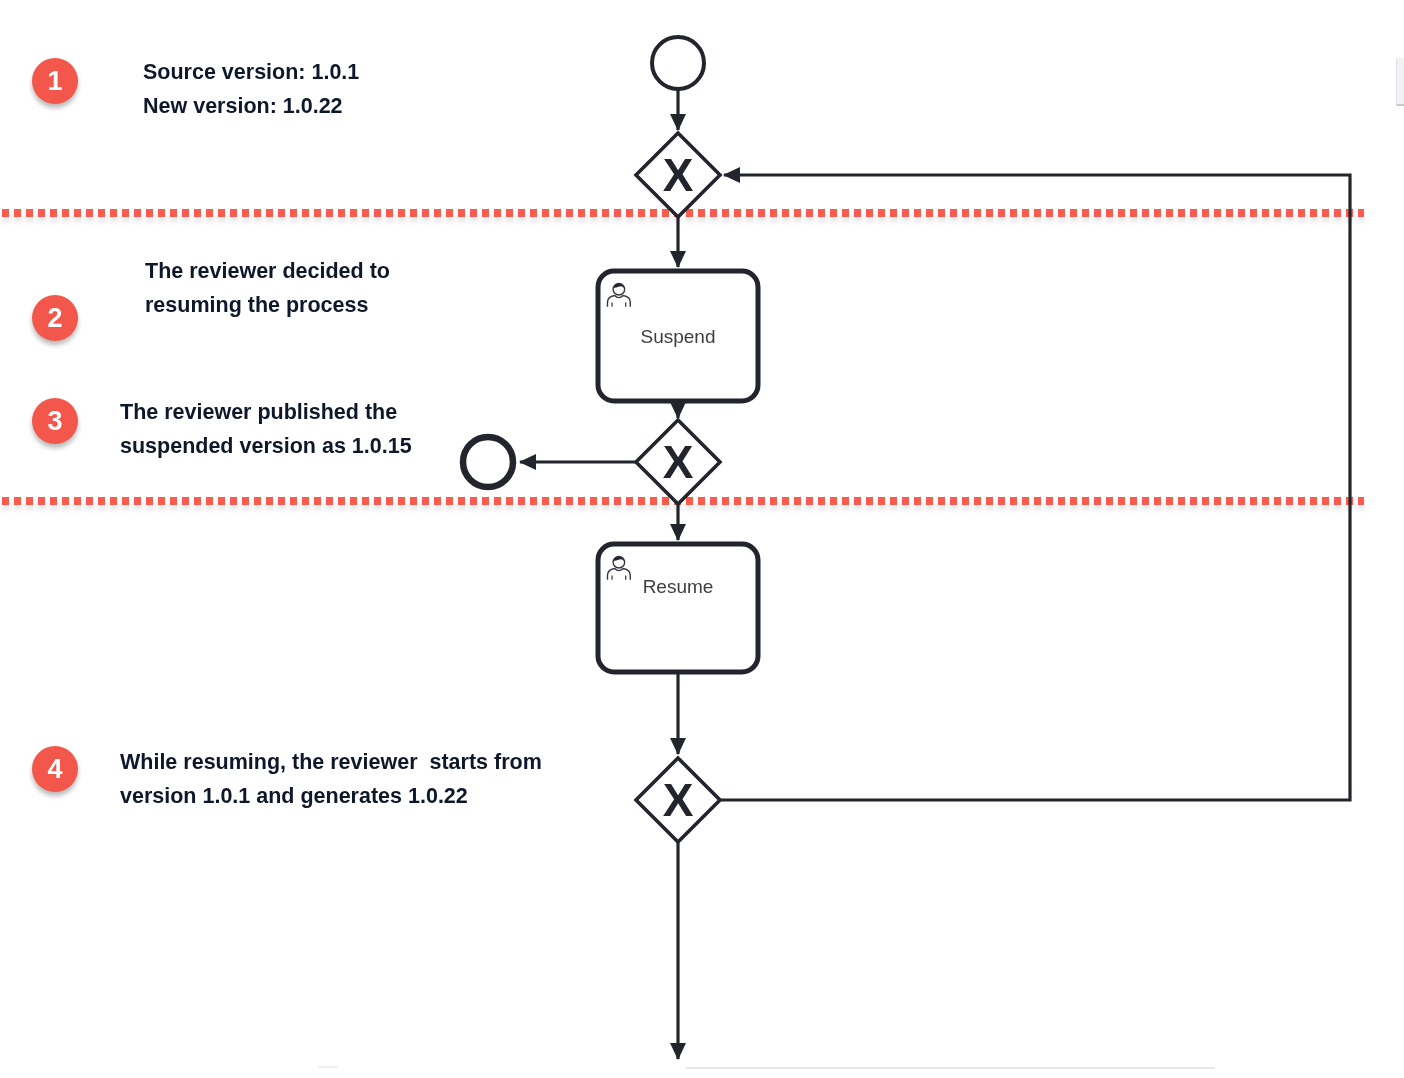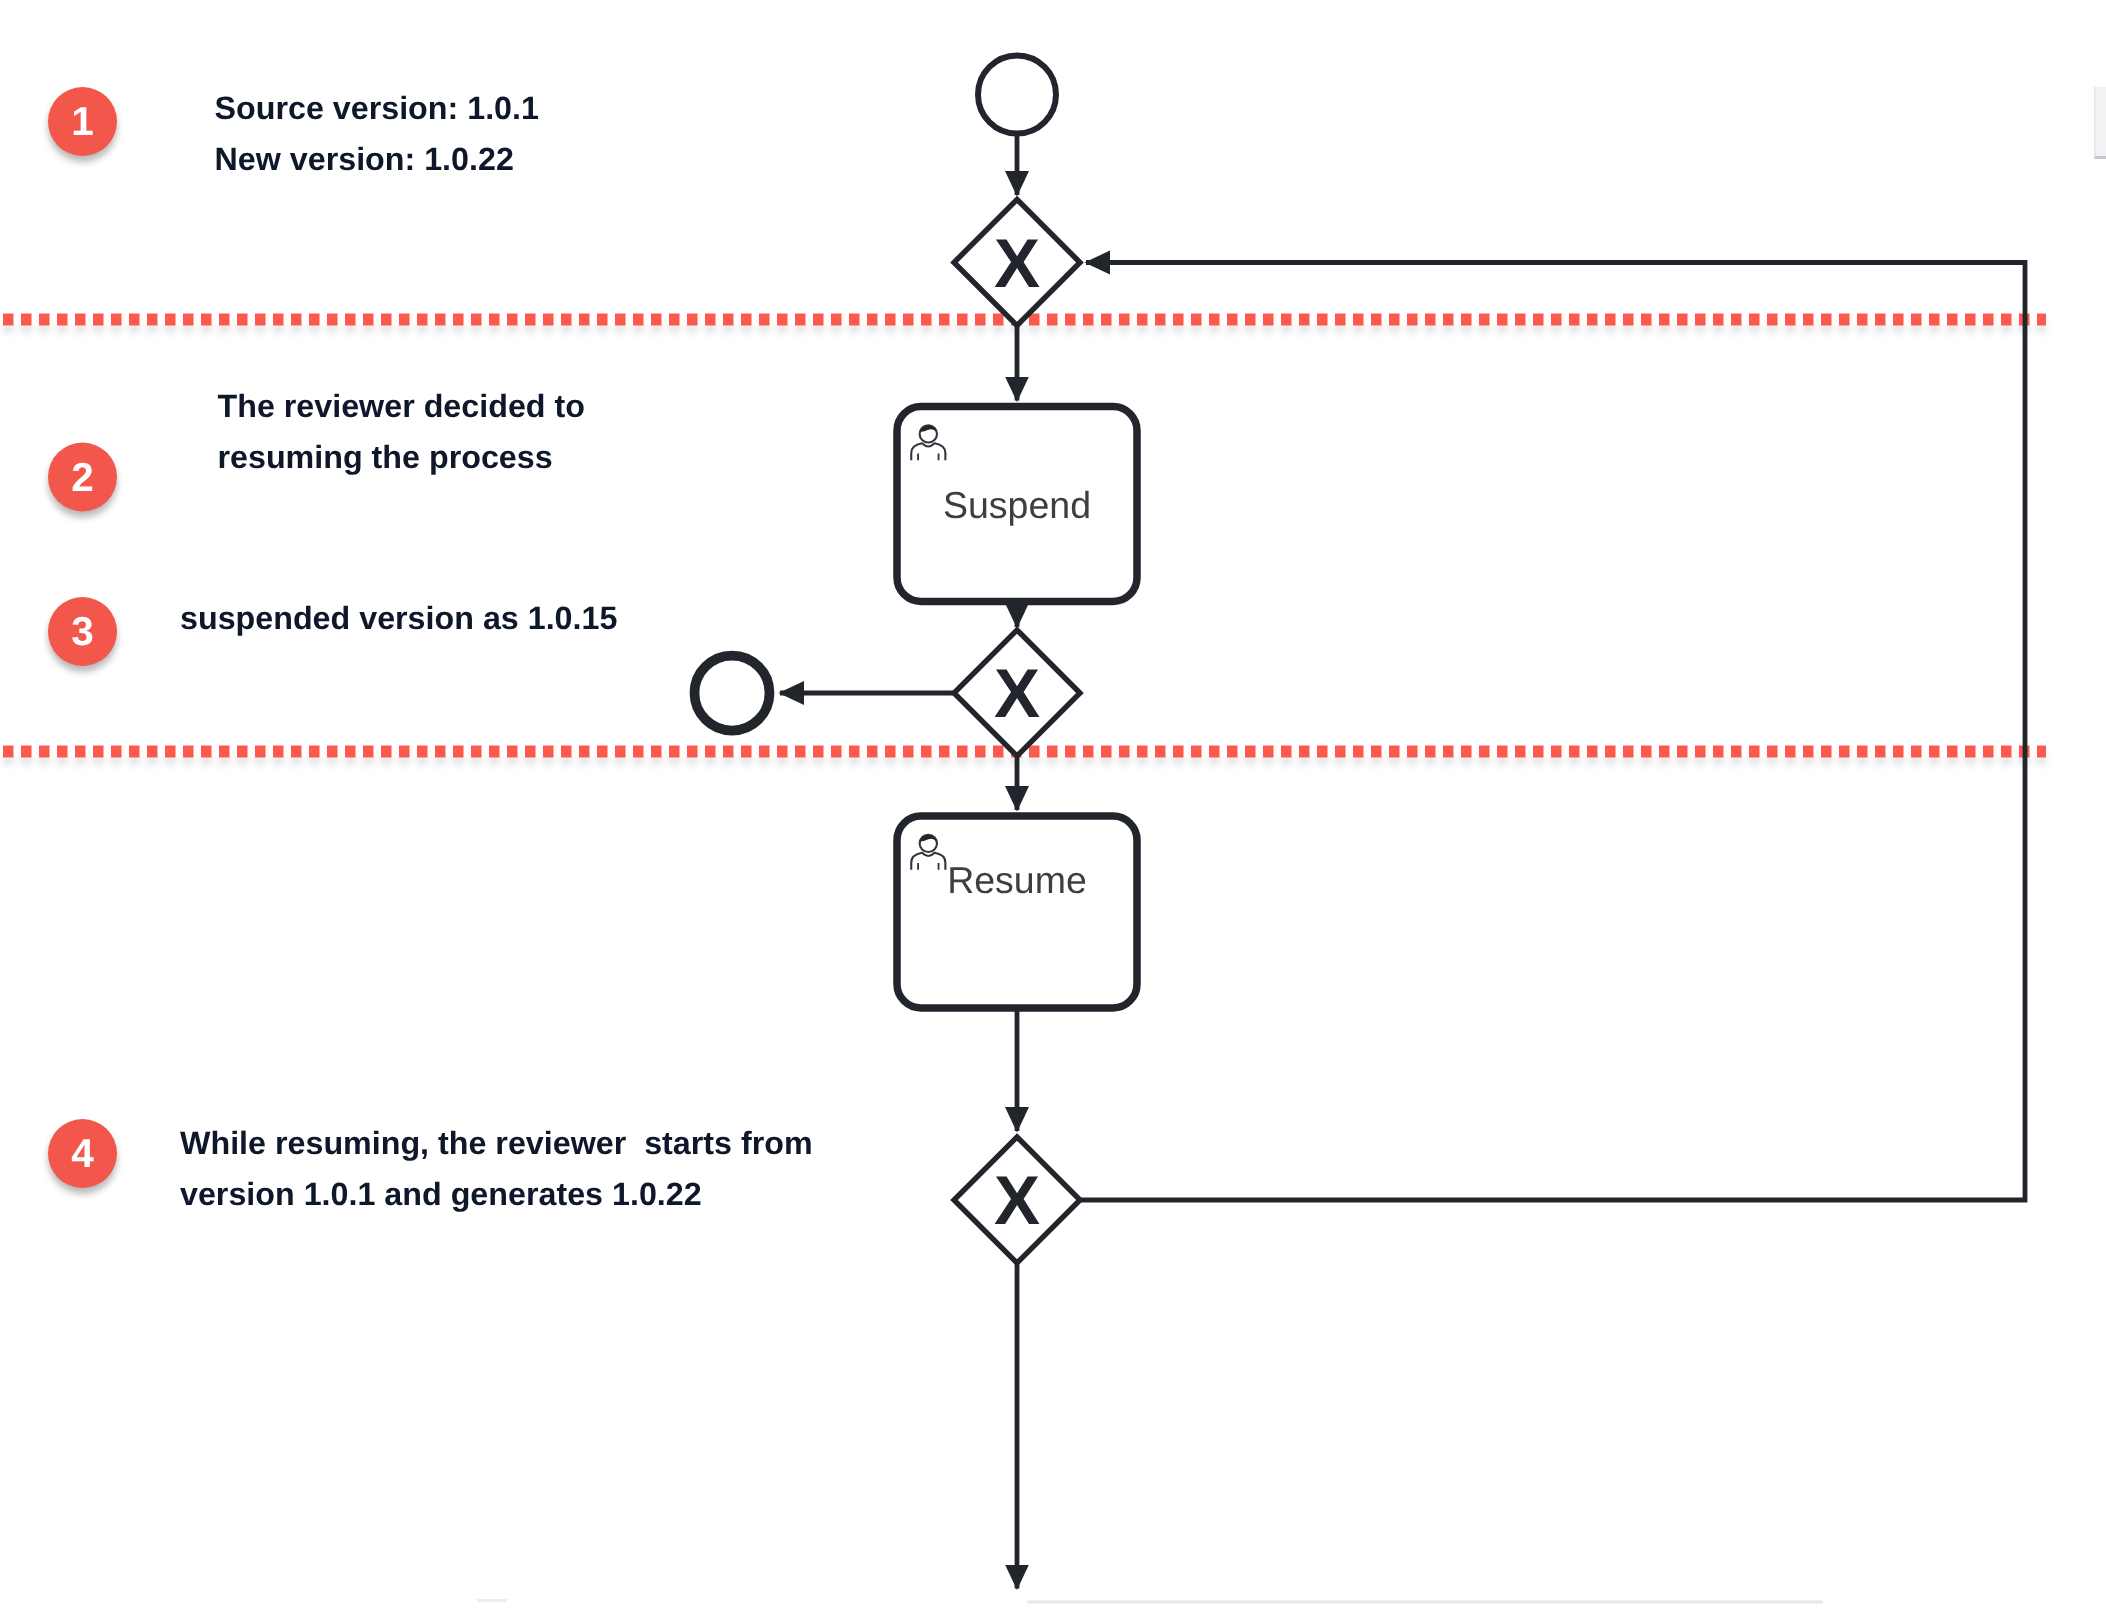--- a/index.html
+++ b/index.html
@@ -27,21 +27,21 @@
     font-size:21.5px;
     font-weight:700;
     line-height:34px;
   }
   .ann-line{white-space:pre-wrap;}
   .task-label{
     position:absolute;
     width:160px;
     text-align:center;
     color:#3e3e3e;
-    font-size:25px;
+    font-size:19px;
     line-height:24px;
   }
   .gateway-x{
     position:absolute;
     left:638px;width:80px;height:60px;
     text-align:center;
     color:#23252d;
     font-size:46px;font-weight:700;
     line-height:60px;
   }
@@ -128,20 +128,21 @@
 
   <div class="annotation" style="left:143px;top:55px">
     <div class="ann-line">Source version: 1.0.1</div>
     <div class="ann-line">New version: 1.0.22</div>
   </div>
   <div class="annotation" style="left:145px;top:254px">
     <div class="ann-line">The reviewer decided to</div>
     <div class="ann-line">resuming the process</div>
   </div>
   <div class="annotation" style="left:120px;top:395px">
+    <div class="ann-line">The reviewer published the</div>
     <div class="ann-line">suspended version as 1.0.15</div>
   </div>
   <div class="annotation" style="left:120px;top:745px">
     <div class="ann-line">While resuming, the reviewer  starts from</div>
     <div class="ann-line">version 1.0.1 and generates 1.0.22</div>
   </div>
 
   <div class="scrollbar-fragment"></div>
 
 </div>

